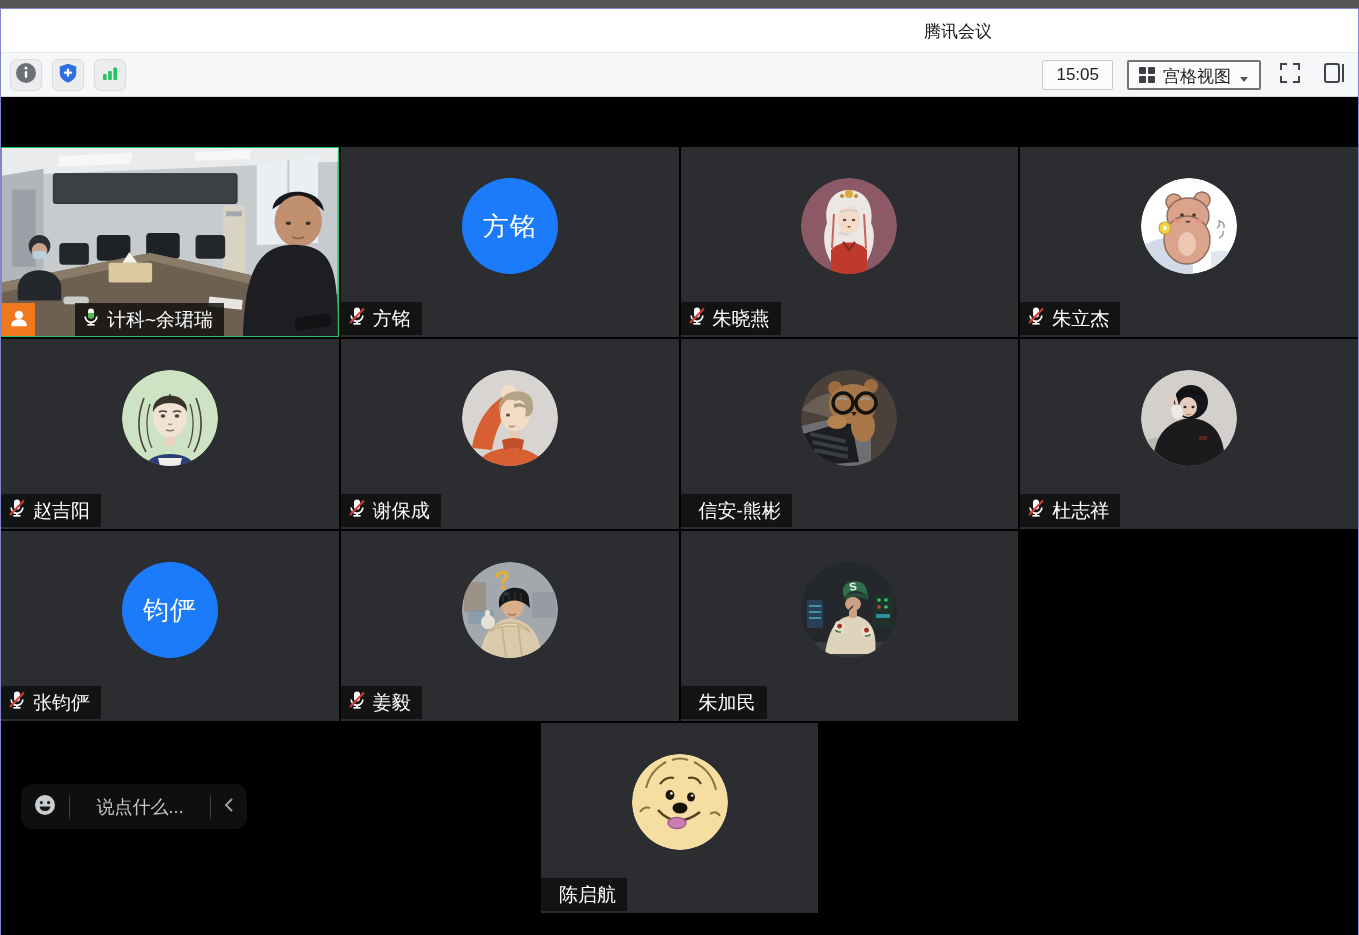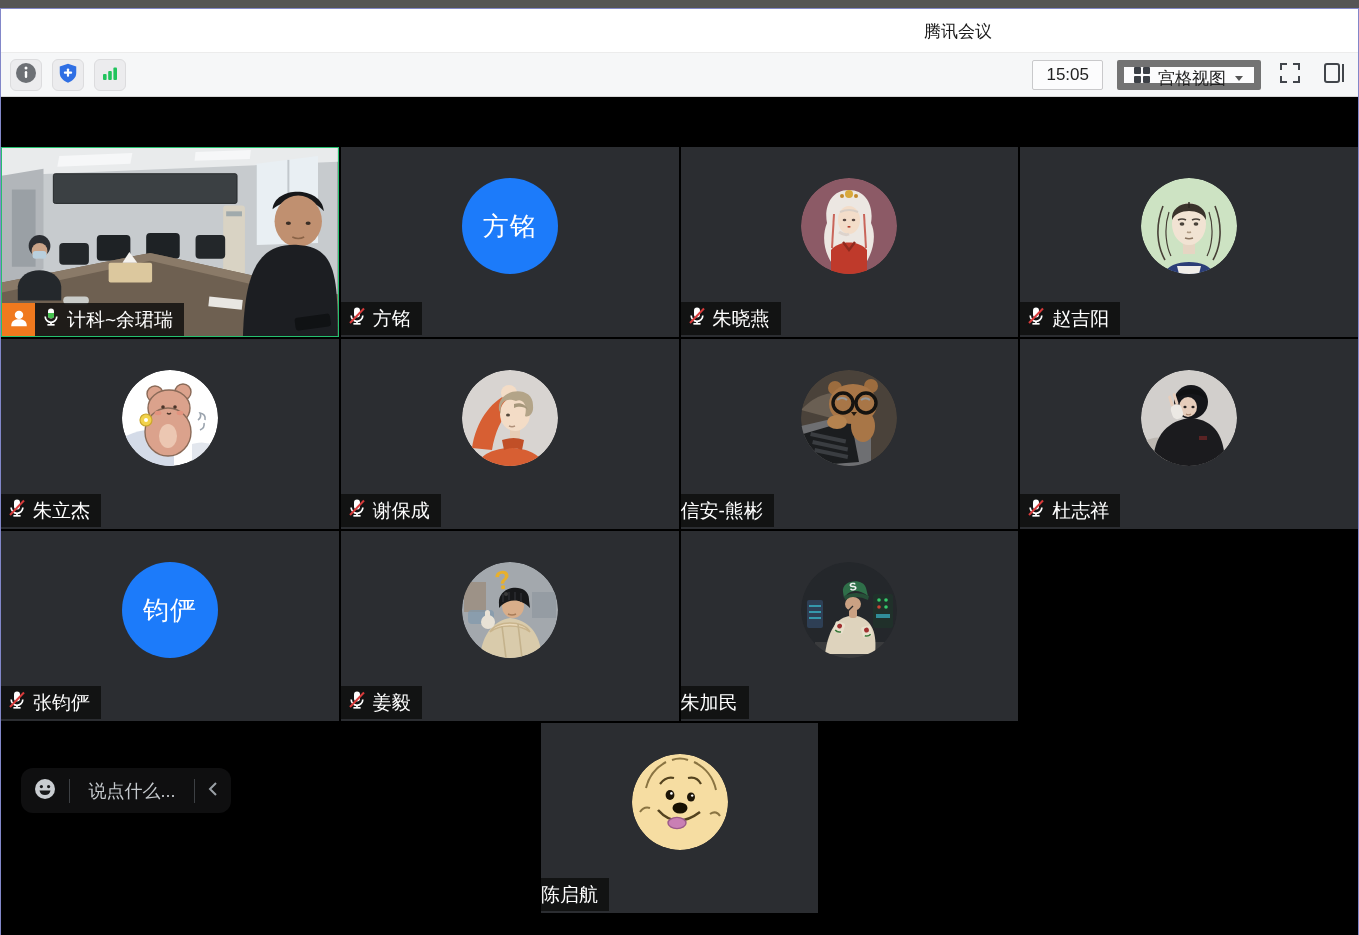--- a/index.html
+++ b/index.html
@@ -8,44 +8,44 @@
 
   
   .titlebar { position:relative; height:44px; background:#ffffff; border-bottom:1px solid #ececec; }
   .titlebar .title { position:absolute; left:957px; top:50%; transform:translate(-50%,-50%); font-size:17px; color:#1a1a1a; }
 
   
   .toolbar { height:44px; background:#f6f7f8; border-bottom:1px solid #d8d8d8; display:flex; align-items:center; padding:0 9px; gap:10px; }
   .tb-btn { width:32px; height:32px; border:1px solid #dcdcde; border-radius:6px; background:#ececee; display:flex; align-items:center; justify-content:center; cursor:pointer; }
   .tb-right { margin-left:auto; display:flex; align-items:center; gap:14px; }
   .time-badge { height:30px; padding:0 13px; border:1px solid #c9c9cb; background:#fcfcfd; font-size:17px; color:#222; display:flex; align-items:center; border-radius:2px; }
-  .view-dd { height:30px; padding:0 10px; border:7px solid #737373; background:#fcfcfd; display:flex; align-items:flex-start; gap:8px; font-size:17px; color:#222; border-radius:2px; cursor:pointer; }
+  .view-dd { height:30px; padding:0 10px; border:2px solid #737373; background:#fcfcfd; display:flex; align-items:flex-end; gap:8px; font-size:17px; color:#222; border-radius:2px; cursor:pointer; }
   .icon-plain { width:30px; height:30px; display:flex; align-items:center; justify-content:center; cursor:pointer; }
 
   
   .main { position:relative; height:845px; background:#000; padding-top:50px; }
   .grid { display:grid; grid-template-columns:repeat(4,1fr); grid-auto-rows:190px; gap:2px; }
   .tile { position:relative; background:#2b2d31; overflow:hidden; }
   .tile.video { border:1px solid #25c06f; }
   .tile.video svg.scene { width:100%; height:100%; display:block; }
   .bottom-row { display:flex; justify-content:center; margin-top:2px; }
   .bottom-row .tile { width:277px; height:190px; }
 
   .avatar { position:absolute; left:50%; top:31px; transform:translateX(-50%); width:96px; height:96px; border-radius:50%; overflow:hidden; }
   .avatar svg { width:100%; height:100%; display:block; }
   .avatar.blue { background:#1c7bfa; display:flex; align-items:center; justify-content:center; color:#fff; font-size:26px; letter-spacing:1px; }
 
   .plate-row { position:absolute; left:0; bottom:2px; display:flex; align-items:stretch; max-width:calc(100% - 2px); }
-  .tile.video .plate-row { bottom:0; }
+  .tile.video .plate-row { bottom:0;gap:40px; }
   .host-badge { width:33px; height:33px; background:#f0791e; display:flex; align-items:center; justify-content:center; flex:none; }
   .plate { background:rgba(13,13,13,0.82); color:#fff; display:flex; align-items:center; gap:6px; padding:0 11px 0 6px; font-size:19px; white-space:nowrap; height:33px; }
-  .plate.no-icon { padding-left:0; }
+  .plate.no-icon { padding-left:18px; }
 
   
-  .chatbar { position:absolute; left:20px; top:759px; width:210px; height:45px; background:rgba(16,16,17,0.92); border-radius:12px; display:flex; align-items:center; padding:0 12px; gap:12px; z-index:6; }
+  .chatbar { position:absolute; left:20px; top:775px; width:226px; height:45px; background:rgba(16,16,17,0.92); border-radius:12px; display:flex; align-items:center; padding:0 12px; gap:12px; z-index:6; }
   .chatbar .divider { width:1px; height:24px; background:#3d4044; flex:none; }
   .chatbar .ph { flex:1; text-align:center; font-size:18px; color:#c5c9cd; cursor:text; white-space:nowrap; }
 </style>
 </head>
 <body>
 
 <div class="window">
 
   <div class="titlebar">
     <div class="title">腾讯会议</div>
@@ -237,20 +237,57 @@
                 </svg>
             </span>
             <span>朱晓燕</span>
           </div>
         </div>
       </div>
 
       <div class="tile">
         <div class="avatar">
           <svg viewBox="0 0 96 96">
+              <circle cx="48" cy="48" r="48" fill="#ffffff"></circle>
+            <path d="M4 66 Q28 54 52 64 L52 96 L4 96 Z" fill="#cdd5e4" opacity="0.85"></path>
+            <path d="M70 74 Q82 70 94 76 L94 96 L70 96 Z" fill="#d5dbe6" opacity="0.7"></path>
+            <circle cx="33" cy="24" r="8" fill="#dba28c" stroke="#8a6a58" stroke-width="1.4"></circle>
+            <circle cx="61" cy="22" r="8" fill="#dba28c" stroke="#8a6a58" stroke-width="1.4"></circle>
+            <ellipse cx="47" cy="38" rx="21" ry="18" fill="#dba28c" stroke="#8a6a58" stroke-width="1.4"></ellipse>
+            <ellipse cx="46" cy="62" rx="23" ry="24" fill="#dba28c" stroke="#8a6a58" stroke-width="1.4"></ellipse>
+            <ellipse cx="46" cy="66" rx="9" ry="12" fill="#ecc7b2"></ellipse>
+            <circle cx="41" cy="37" r="1.8" fill="#4a352a"></circle>
+              <circle cx="53" cy="37" r="1.8" fill="#4a352a"></circle>
+            <ellipse cx="36" cy="43" rx="3.4" ry="2.2" fill="#e2937e"></ellipse>
+              <ellipse cx="58" cy="43" rx="3.4" ry="2.2" fill="#e2937e"></ellipse>
+            <path d="M45 43 Q47 45 49 43" stroke="#4a352a" stroke-width="1.4" fill="none"></path>
+            <circle cx="24" cy="50" r="6" fill="#f2d24b" stroke="#caa62c" stroke-width="1.2"></circle>
+              <circle cx="24" cy="50" r="2" fill="#fff"></circle>
+            <path d="M76 50 q4 -3 2 -7 q6 1 5 7 M78 60 q5 -2 4 -7" stroke="#9aa3ad" stroke-width="1.6" fill="none"></path>
+          </svg>
+        </div>
+        <div class="plate-row">
+          <div class="plate">
+            <span>
+              <svg width="20" height="20" viewBox="0 0 20 20">
+                  <rect x="7" y="1.5" width="6" height="10" rx="3" fill="#fff"></rect>
+                  <path d="M4.2 9.5 a5.8 5.8 0 0 0 11.6 0" stroke="#fff" stroke-width="1.7" fill="none"></path>
+                  <line x1="10" y1="15.3" x2="10" y2="17.6" stroke="#fff" stroke-width="1.7"></line>
+                  <line x1="6.4" y1="17.8" x2="13.6" y2="17.8" stroke="#fff" stroke-width="1.7"></line>
+                  <line x1="3" y1="17" x2="17" y2="2.5" stroke="#d83b3b" stroke-width="2"></line>
+                </svg>
+            </span>
+            <span>朱立杰</span>
+          </div>
+        </div>
+      </div>
+
+      <div class="tile">
+        <div class="avatar">
+          <svg viewBox="0 0 96 96">
               <circle cx="48" cy="48" r="48" fill="#cde3c3"></circle>
             <path d="M22 28 C14 48 16 68 24 82" stroke="#473f36" stroke-width="1.6" fill="none"></path>
             <path d="M74 28 C82 48 80 68 72 82" stroke="#473f36" stroke-width="1.6" fill="none"></path>
             <path d="M28 34 C22 52 26 70 30 78" stroke="#473f36" stroke-width="1.2" fill="none"></path>
             <path d="M68 34 C74 52 70 70 66 78" stroke="#473f36" stroke-width="1.2" fill="none"></path>
             <rect x="42" y="62" width="12" height="14" fill="#e6d5c3"></rect>
             <path d="M24 96 C26 80 70 80 72 96 Z" fill="#2c3e77"></path>
             <path d="M36 88 L60 88 L58 96 L38 96 Z" fill="#f0ede8"></path>
             <ellipse cx="48" cy="46" rx="17" ry="21" fill="#f1e3d3"></ellipse>
             <path d="M31 42 C29 20 67 20 65 42 C60 30 36 30 31 42 Z" fill="#3a332c"></path>
@@ -268,57 +305,20 @@
             <span>
               <svg width="20" height="20" viewBox="0 0 20 20">
                   <rect x="7" y="1.5" width="6" height="10" rx="3" fill="#fff"></rect>
                   <path d="M4.2 9.5 a5.8 5.8 0 0 0 11.6 0" stroke="#fff" stroke-width="1.7" fill="none"></path>
                   <line x1="10" y1="15.3" x2="10" y2="17.6" stroke="#fff" stroke-width="1.7"></line>
                   <line x1="6.4" y1="17.8" x2="13.6" y2="17.8" stroke="#fff" stroke-width="1.7"></line>
                   <line x1="3" y1="17" x2="17" y2="2.5" stroke="#d83b3b" stroke-width="2"></line>
                 </svg>
             </span>
             <span>赵吉阳</span>
-          </div>
-        </div>
-      </div>
-
-      <div class="tile">
-        <div class="avatar">
-          <svg viewBox="0 0 96 96">
-              <circle cx="48" cy="48" r="48" fill="#ffffff"></circle>
-            <path d="M4 66 Q28 54 52 64 L52 96 L4 96 Z" fill="#cdd5e4" opacity="0.85"></path>
-            <path d="M70 74 Q82 70 94 76 L94 96 L70 96 Z" fill="#d5dbe6" opacity="0.7"></path>
-            <circle cx="33" cy="24" r="8" fill="#dba28c" stroke="#8a6a58" stroke-width="1.4"></circle>
-            <circle cx="61" cy="22" r="8" fill="#dba28c" stroke="#8a6a58" stroke-width="1.4"></circle>
-            <ellipse cx="47" cy="38" rx="21" ry="18" fill="#dba28c" stroke="#8a6a58" stroke-width="1.4"></ellipse>
-            <ellipse cx="46" cy="62" rx="23" ry="24" fill="#dba28c" stroke="#8a6a58" stroke-width="1.4"></ellipse>
-            <ellipse cx="46" cy="66" rx="9" ry="12" fill="#ecc7b2"></ellipse>
-            <circle cx="41" cy="37" r="1.8" fill="#4a352a"></circle>
-              <circle cx="53" cy="37" r="1.8" fill="#4a352a"></circle>
-            <ellipse cx="36" cy="43" rx="3.4" ry="2.2" fill="#e2937e"></ellipse>
-              <ellipse cx="58" cy="43" rx="3.4" ry="2.2" fill="#e2937e"></ellipse>
-            <path d="M45 43 Q47 45 49 43" stroke="#4a352a" stroke-width="1.4" fill="none"></path>
-            <circle cx="24" cy="50" r="6" fill="#f2d24b" stroke="#caa62c" stroke-width="1.2"></circle>
-              <circle cx="24" cy="50" r="2" fill="#fff"></circle>
-            <path d="M76 50 q4 -3 2 -7 q6 1 5 7 M78 60 q5 -2 4 -7" stroke="#9aa3ad" stroke-width="1.6" fill="none"></path>
-          </svg>
-        </div>
-        <div class="plate-row">
-          <div class="plate">
-            <span>
-              <svg width="20" height="20" viewBox="0 0 20 20">
-                  <rect x="7" y="1.5" width="6" height="10" rx="3" fill="#fff"></rect>
-                  <path d="M4.2 9.5 a5.8 5.8 0 0 0 11.6 0" stroke="#fff" stroke-width="1.7" fill="none"></path>
-                  <line x1="10" y1="15.3" x2="10" y2="17.6" stroke="#fff" stroke-width="1.7"></line>
-                  <line x1="6.4" y1="17.8" x2="13.6" y2="17.8" stroke="#fff" stroke-width="1.7"></line>
-                  <line x1="3" y1="17" x2="17" y2="2.5" stroke="#d83b3b" stroke-width="2"></line>
-                </svg>
-            </span>
-            <span>朱立杰</span>
           </div>
         </div>
       </div>
 
       <div class="tile">
         <div class="avatar">
           <svg viewBox="0 0 96 96">
               <circle cx="48" cy="48" r="48" fill="#d8d4d1"></circle>
             <path d="M10 78 C14 52 28 32 46 24 L58 32 C44 40 34 56 30 80 Z" fill="#d75f33"></path>
             <circle cx="47" cy="23" r="8" fill="#f3dcc6"></circle>

